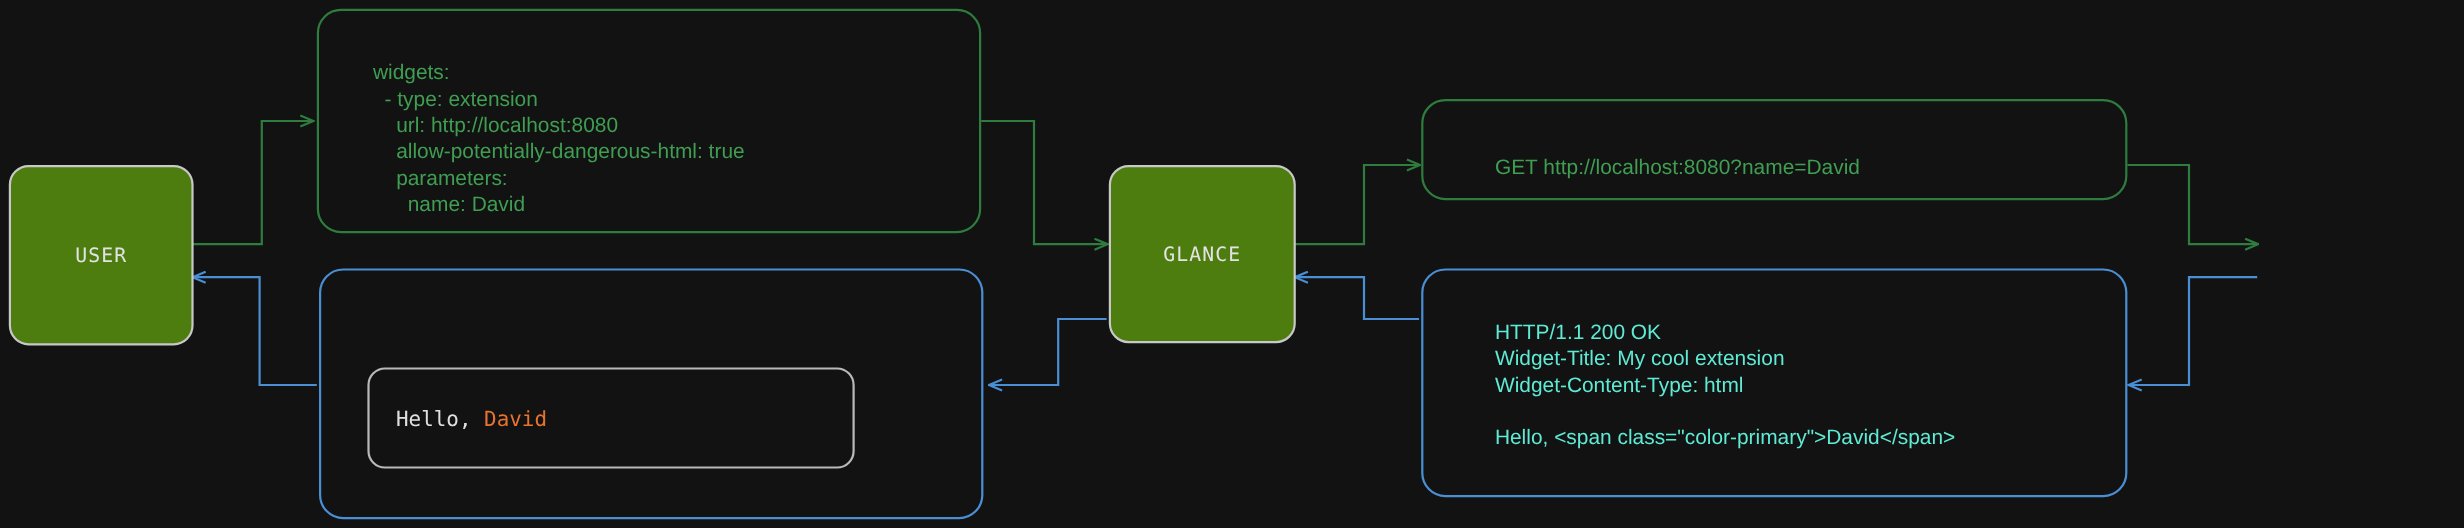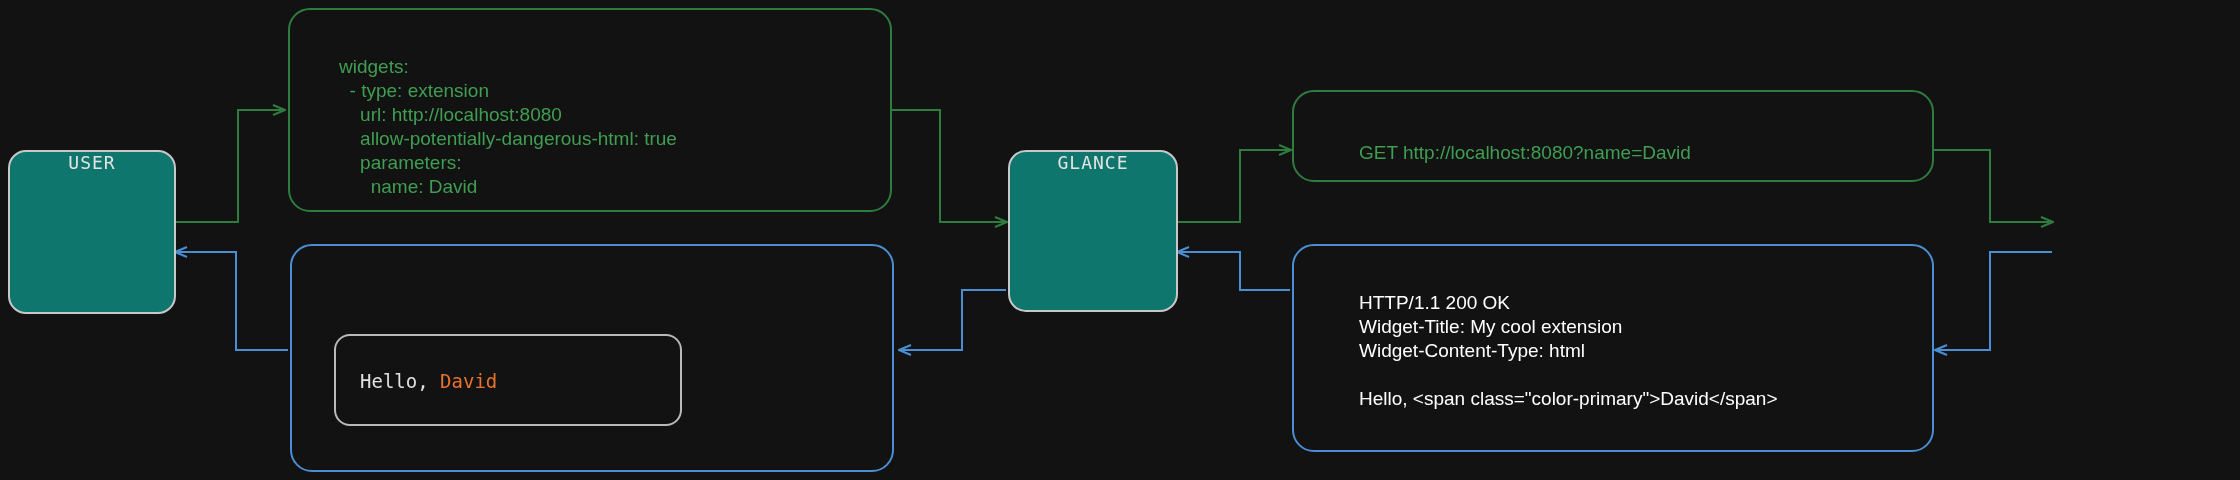--- a/index.html
+++ b/index.html
@@ -20,23 +20,23 @@
     left: 0; top: 0;
     width: 2240px;
     height: 480px;
     pointer-events: none;
   }
   
   .node {
     position: absolute;
     border: 2px solid #c8c8c8;
     border-radius: 18px;
-    background: #0f766e;
+    background: #4d7c0f;
     display: flex;
-    align-items: flex-start;
+    align-items: center;
     justify-content: center;
     color: #e3e3e3;
     font-size: 18px;
     letter-spacing: 1px;
     font-family: "DejaVu Sans Mono", "Liberation Mono", monospace;
   }
   
   .panel {
     position: absolute;
     border-radius: 22px;
@@ -47,21 +47,21 @@
   .panel.blue  { border: 2px solid #4a8fd4; }
 
   .code {
     margin: 17px;
     white-space: pre;
     font-family: Liberation Sans, sans-serif;
     font-size: 19px;
     line-height: 24px;
   }
   .code.green { color: #3f9e52; }
-  .code.blue  { color: #ffffff; }
+  .code.blue  { color: #5eead4; }
 
   
   .widget-title {
     position: absolute;
     color: #d5d5d5;
     font-size: 19px;
     letter-spacing: 1.5px;
     font-family: "DejaVu Sans Mono", "Liberation Mono", monospace;
     white-space: pre;
   }
@@ -139,18 +139,18 @@
     <pre class="code blue" style="position:absolute; left:48px; top:28px;">HTTP/1.1 200 OK
 Widget-Title: My cool extension
 Widget-Content-Type: html
 
 Hello, &lt;span class="color-primary"&gt;David&lt;/span&gt;</pre>
   </div>
 
   <div class="panel blue" style="left:290px; top:244px; width:604px; height:228px;">
 
 
-    <div class="widget-body" style="left:42px; top:88px; width:348px; height:92px;">
+    <div class="widget-body" style="left:42px; top:88px; width:443px; height:92px;">
       <div class="widget-text" style="left:24px; top:34px;"><span>Hello, </span><span class="accent">David</span></div>
     </div>
   </div>
 
 </div>
 
 </body></html>

